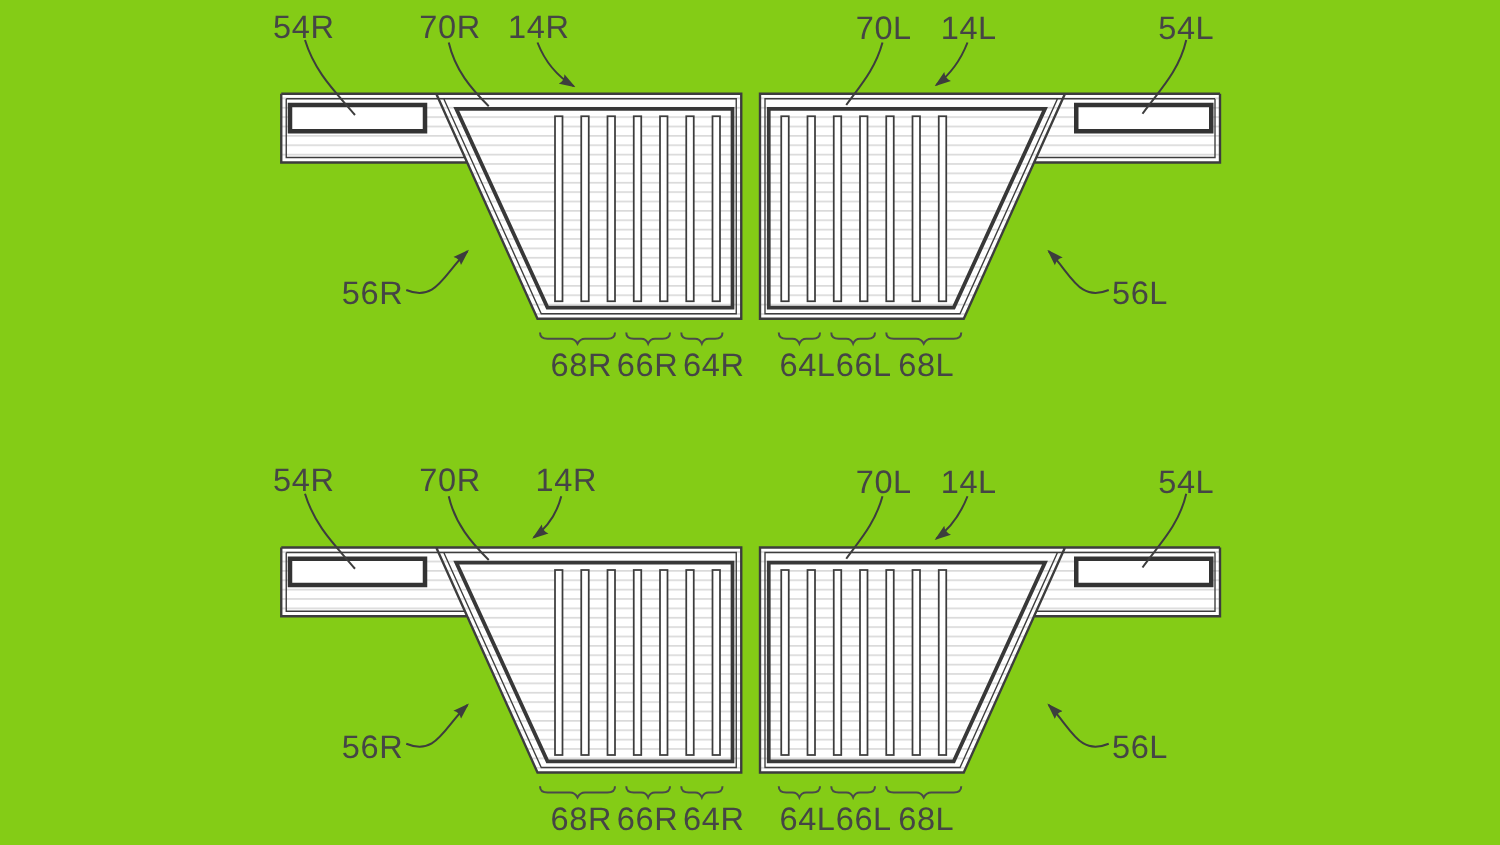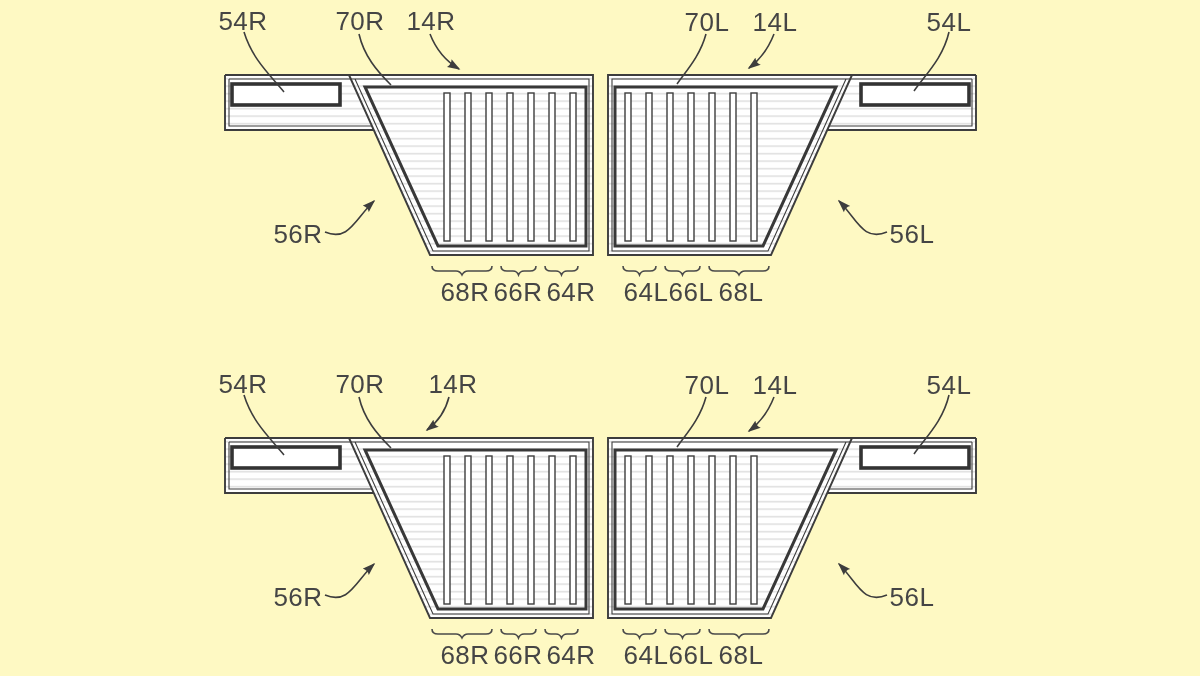--- a/index.html
+++ b/index.html
@@ -1,17 +1,17 @@
 <!DOCTYPE html>
 <html><head>
 <meta charset="utf-8">
 <style>
   html,body{margin:0;padding:0;background:#ffffff;}
   .stage{
-    position:relative;width:1200px;height:676px;background:#fef9c3;overflow:hidden;
+    position:relative;width:1200px;height:676px;background:#84cc16;overflow:hidden;
     font-family:"Liberation Sans", sans-serif;
   }
   .stage svg{position:absolute;left:0;top:0;}
   .lbl{
     position:absolute;
     transform:translateX(-50%);
     font-size:26px;
     line-height:1.1;
     color:#454545;
     letter-spacing:0.5px;

